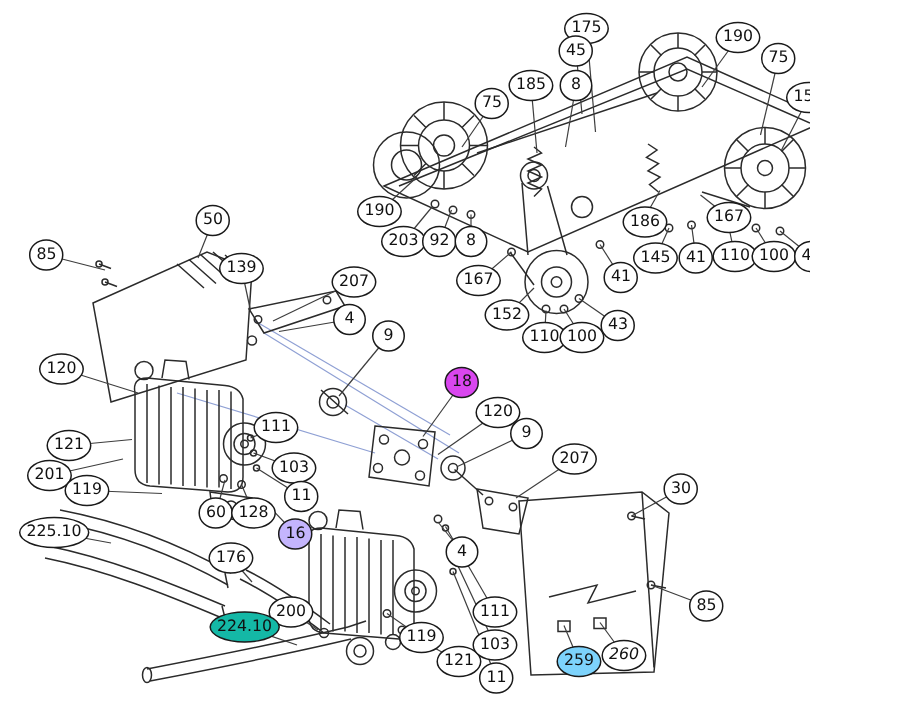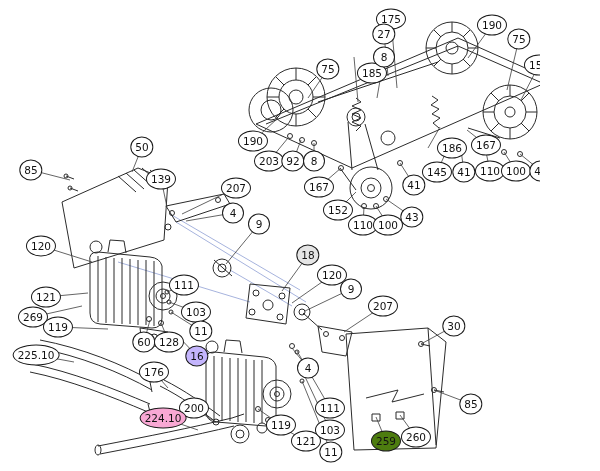--- a/index.html
+++ b/index.html
@@ -244,28 +244,28 @@
         <line x1="331" y1="452" x2="302" y2="381"></line>
         <line x1="471" y1="404" x2="434" y2="390"></line>
         <line x1="386" y1="441" x2="376" y2="417"></line>
         <line x1="416" y1="437" x2="400" y2="415"></line>
       </g>
   </svg>
 
   <div id="callout-layer">
       <div class="balloon" style="left: 391px; top: 19px; border-color: rgb(26, 26, 26); background: rgb(255, 255, 255); color: rgb(17, 17, 17);">175</div>
       <div class="balloon" style="left: 492px; top: 25px; border-color: rgb(26, 26, 26); background: rgb(255, 255, 255); color: rgb(17, 17, 17);">190</div>
-      <div class="balloon" style="left: 384px; top: 34px; border-color: rgb(26, 26, 26); background: rgb(255, 255, 255); color: rgb(17, 17, 17);">27</div>
+      <div class="balloon" style="left: 384px; top: 34px; border-color: rgb(26, 26, 26); background: rgb(255, 255, 255); color: rgb(17, 17, 17);">45</div>
       <div class="balloon" style="left: 519px; top: 39px; border-color: rgb(26, 26, 26); background: rgb(255, 255, 255); color: rgb(17, 17, 17);">75</div>
-      <div class="balloon" style="left: 372px; top: 57px; border-color: rgb(26, 26, 26); background: rgb(255, 255, 255); color: rgb(17, 17, 17); margin-top: 16px;">185</div>
+      <div class="balloon" style="left: 354px; top: 57px; border-color: rgb(26, 26, 26); background: rgb(255, 255, 255); color: rgb(17, 17, 17);">185</div>
       <div class="balloon" style="left: 384px; top: 57px; border-color: rgb(26, 26, 26); background: rgb(255, 255, 255); color: rgb(17, 17, 17);">8</div>
       <div class="balloon" style="left: 328px; top: 69px; border-color: rgb(26, 26, 26); background: rgb(255, 255, 255); color: rgb(17, 17, 17);">75</div>
       <div class="balloon" style="left: 539px; top: 65px; border-color: rgb(26, 26, 26); background: rgb(255, 255, 255); color: rgb(17, 17, 17);">152</div>
       <div class="balloon" style="left: 253px; top: 141px; border-color: rgb(26, 26, 26); background: rgb(255, 255, 255); color: rgb(17, 17, 17);">190</div>
-      <div class="balloon" style="left: 452px; top: 148px; border-color: rgb(26, 26, 26); background: rgb(255, 255, 255); color: rgb(17, 17, 17);">186</div>
+      <div class="balloon" style="left: 430px; top: 148px; border-color: rgb(26, 26, 26); background: rgb(255, 255, 255); color: rgb(17, 17, 17);">186</div>
       <div class="balloon" style="left: 486px; top: 145px; border-color: rgb(26, 26, 26); background: rgb(255, 255, 255); color: rgb(17, 17, 17);">167</div>
       <div class="balloon" style="left: 269px; top: 161px; border-color: rgb(26, 26, 26); background: rgb(255, 255, 255); color: rgb(17, 17, 17);">203</div>
       <div class="balloon" style="left: 293px; top: 161px; border-color: rgb(26, 26, 26); background: rgb(255, 255, 255); color: rgb(17, 17, 17);">92</div>
       <div class="balloon" style="left: 314px; top: 161px; border-color: rgb(26, 26, 26); background: rgb(255, 255, 255); color: rgb(17, 17, 17);">8</div>
       <div class="balloon" style="left: 437px; top: 172px; border-color: rgb(26, 26, 26); background: rgb(255, 255, 255); color: rgb(17, 17, 17);">145</div>
       <div class="balloon" style="left: 464px; top: 172px; border-color: rgb(26, 26, 26); background: rgb(255, 255, 255); color: rgb(17, 17, 17);">41</div>
       <div class="balloon" style="left: 490px; top: 171px; border-color: rgb(26, 26, 26); background: rgb(255, 255, 255); color: rgb(17, 17, 17);">110</div>
       <div class="balloon" style="left: 516px; top: 171px; border-color: rgb(26, 26, 26); background: rgb(255, 255, 255); color: rgb(17, 17, 17);">100</div>
       <div class="balloon" style="left: 541px; top: 171px; border-color: rgb(26, 26, 26); background: rgb(255, 255, 255); color: rgb(17, 17, 17);">43</div>
       <div class="balloon" style="left: 414px; top: 185px; border-color: rgb(26, 26, 26); background: rgb(255, 255, 255); color: rgb(17, 17, 17);">41</div>
@@ -274,41 +274,41 @@
       <div class="balloon" style="left: 363px; top: 225px; border-color: rgb(26, 26, 26); background: rgb(255, 255, 255); color: rgb(17, 17, 17);">110</div>
       <div class="balloon" style="left: 388px; top: 225px; border-color: rgb(26, 26, 26); background: rgb(255, 255, 255); color: rgb(17, 17, 17);">100</div>
       <div class="balloon" style="left: 412px; top: 217px; border-color: rgb(26, 26, 26); background: rgb(255, 255, 255); color: rgb(17, 17, 17);">43</div>
       <div class="balloon" style="left: 31px; top: 170px; border-color: rgb(26, 26, 26); background: rgb(255, 255, 255); color: rgb(17, 17, 17);">85</div>
       <div class="balloon" style="left: 142px; top: 147px; border-color: rgb(26, 26, 26); background: rgb(255, 255, 255); color: rgb(17, 17, 17);">50</div>
       <div class="balloon" style="left: 161px; top: 179px; border-color: rgb(26, 26, 26); background: rgb(255, 255, 255); color: rgb(17, 17, 17);">139</div>
       <div class="balloon" style="left: 236px; top: 188px; border-color: rgb(26, 26, 26); background: rgb(255, 255, 255); color: rgb(17, 17, 17);">207</div>
       <div class="balloon" style="left: 233px; top: 213px; border-color: rgb(26, 26, 26); background: rgb(255, 255, 255); color: rgb(17, 17, 17);">4</div>
       <div class="balloon" style="left: 259px; top: 224px; border-color: rgb(26, 26, 26); background: rgb(255, 255, 255); color: rgb(17, 17, 17);">9</div>
       <div class="balloon" style="left: 41px; top: 246px; border-color: rgb(26, 26, 26); background: rgb(255, 255, 255); color: rgb(17, 17, 17);">120</div>
-      <div class="balloon" style="left: 308px; top: 255px; border-color: rgb(26, 26, 26); background: #e5e5e5; color: rgb(17, 17, 17);">18</div>
+      <div class="balloon" style="left: 308px; top: 255px; border-color: rgb(26, 26, 26); background: #d946ef; color: rgb(17, 17, 17);">18</div>
       <div class="balloon" style="left: 332px; top: 275px; border-color: rgb(26, 26, 26); background: rgb(255, 255, 255); color: rgb(17, 17, 17);">120</div>
       <div class="balloon" style="left: 351px; top: 289px; border-color: rgb(26, 26, 26); background: rgb(255, 255, 255); color: rgb(17, 17, 17);">9</div>
       <div class="balloon" style="left: 46px; top: 297px; border-color: rgb(26, 26, 26); background: rgb(255, 255, 255); color: rgb(17, 17, 17);">121</div>
-      <div class="balloon" style="left: 33px; top: 317px; border-color: rgb(26, 26, 26); background: rgb(255, 255, 255); color: rgb(17, 17, 17);">269</div>
+      <div class="balloon" style="left: 33px; top: 317px; border-color: rgb(26, 26, 26); background: rgb(255, 255, 255); color: rgb(17, 17, 17);">201</div>
       <div class="balloon" style="left: 58px; top: 327px; border-color: rgb(26, 26, 26); background: rgb(255, 255, 255); color: rgb(17, 17, 17);">119</div>
       <div class="balloon" style="left: 184px; top: 285px; border-color: rgb(26, 26, 26); background: rgb(255, 255, 255); color: rgb(17, 17, 17);">111</div>
       <div class="balloon" style="left: 196px; top: 312px; border-color: rgb(26, 26, 26); background: rgb(255, 255, 255); color: rgb(17, 17, 17);">103</div>
       <div class="balloon" style="left: 201px; top: 331px; border-color: rgb(26, 26, 26); background: rgb(255, 255, 255); color: rgb(17, 17, 17);">11</div>
       <div class="balloon" style="left: 144px; top: 342px; border-color: rgb(26, 26, 26); background: rgb(255, 255, 255); color: rgb(17, 17, 17);">60</div>
       <div class="balloon" style="left: 169px; top: 342px; border-color: rgb(26, 26, 26); background: rgb(255, 255, 255); color: rgb(17, 17, 17);">128</div>
       <div class="balloon" style="left: 36px; top: 355px; border-color: rgb(26, 26, 26); background: rgb(255, 255, 255); color: rgb(17, 17, 17);">225.10</div>
       <div class="balloon" style="left: 197px; top: 356px; border-color: rgb(26, 26, 26); background: #c4b5fd; color: rgb(17, 17, 17);">16</div>
       <div class="balloon" style="left: 154px; top: 372px; border-color: rgb(26, 26, 26); background: rgb(255, 255, 255); color: rgb(17, 17, 17);">176</div>
       <div class="balloon" style="left: 383px; top: 306px; border-color: rgb(26, 26, 26); background: rgb(255, 255, 255); color: rgb(17, 17, 17);">207</div>
       <div class="balloon" style="left: 454px; top: 326px; border-color: rgb(26, 26, 26); background: rgb(255, 255, 255); color: rgb(17, 17, 17);">30</div>
       <div class="balloon" style="left: 308px; top: 368px; border-color: rgb(26, 26, 26); background: rgb(255, 255, 255); color: rgb(17, 17, 17);">4</div>
       <div class="balloon" style="left: 194px; top: 408px; border-color: rgb(26, 26, 26); background: rgb(255, 255, 255); color: rgb(17, 17, 17);">200</div>
-      <div class="balloon" style="left: 163px; top: 418px; border-color: rgb(26, 26, 26); background: #f9a8d4; color: rgb(17, 17, 17);">224.10</div>
+      <div class="balloon" style="left: 163px; top: 418px; border-color: rgb(26, 26, 26); background: #14b8a6; color: rgb(17, 17, 17);">224.10</div>
       <div class="balloon" style="left: 281px; top: 425px; border-color: rgb(26, 26, 26); background: rgb(255, 255, 255); color: rgb(17, 17, 17);">119</div>
       <div class="balloon" style="left: 306px; top: 441px; border-color: rgb(26, 26, 26); background: rgb(255, 255, 255); color: rgb(17, 17, 17);">121</div>
       <div class="balloon" style="left: 330px; top: 408px; border-color: rgb(26, 26, 26); background: rgb(255, 255, 255); color: rgb(17, 17, 17);">111</div>
       <div class="balloon" style="left: 330px; top: 430px; border-color: rgb(26, 26, 26); background: rgb(255, 255, 255); color: rgb(17, 17, 17);">103</div>
       <div class="balloon" style="left: 331px; top: 452px; border-color: rgb(26, 26, 26); background: rgb(255, 255, 255); color: rgb(17, 17, 17);">11</div>
       <div class="balloon" style="left: 471px; top: 404px; border-color: rgb(26, 26, 26); background: rgb(255, 255, 255); color: rgb(17, 17, 17);">85</div>
-      <div class="balloon" style="left: 386px; top: 441px; border-color: rgb(26, 26, 26); background: #4d7c0f; color: rgb(17, 17, 17);">259</div>
-      <div class="balloon" style="left: 416px; top: 437px; border-color: rgb(26, 26, 26); background: rgb(255, 255, 255); color: rgb(17, 17, 17);">260</div>
+      <div class="balloon" style="left: 386px; top: 441px; border-color: rgb(26, 26, 26); background: #7dd3fc; color: rgb(17, 17, 17);">259</div>
+      <div class="balloon" style="left: 416px; top: 437px; border-color: rgb(26, 26, 26); background: rgb(255, 255, 255); color: rgb(17, 17, 17); font-style: italic;">260</div>
     </div>
 </div>
 
 </body></html>

